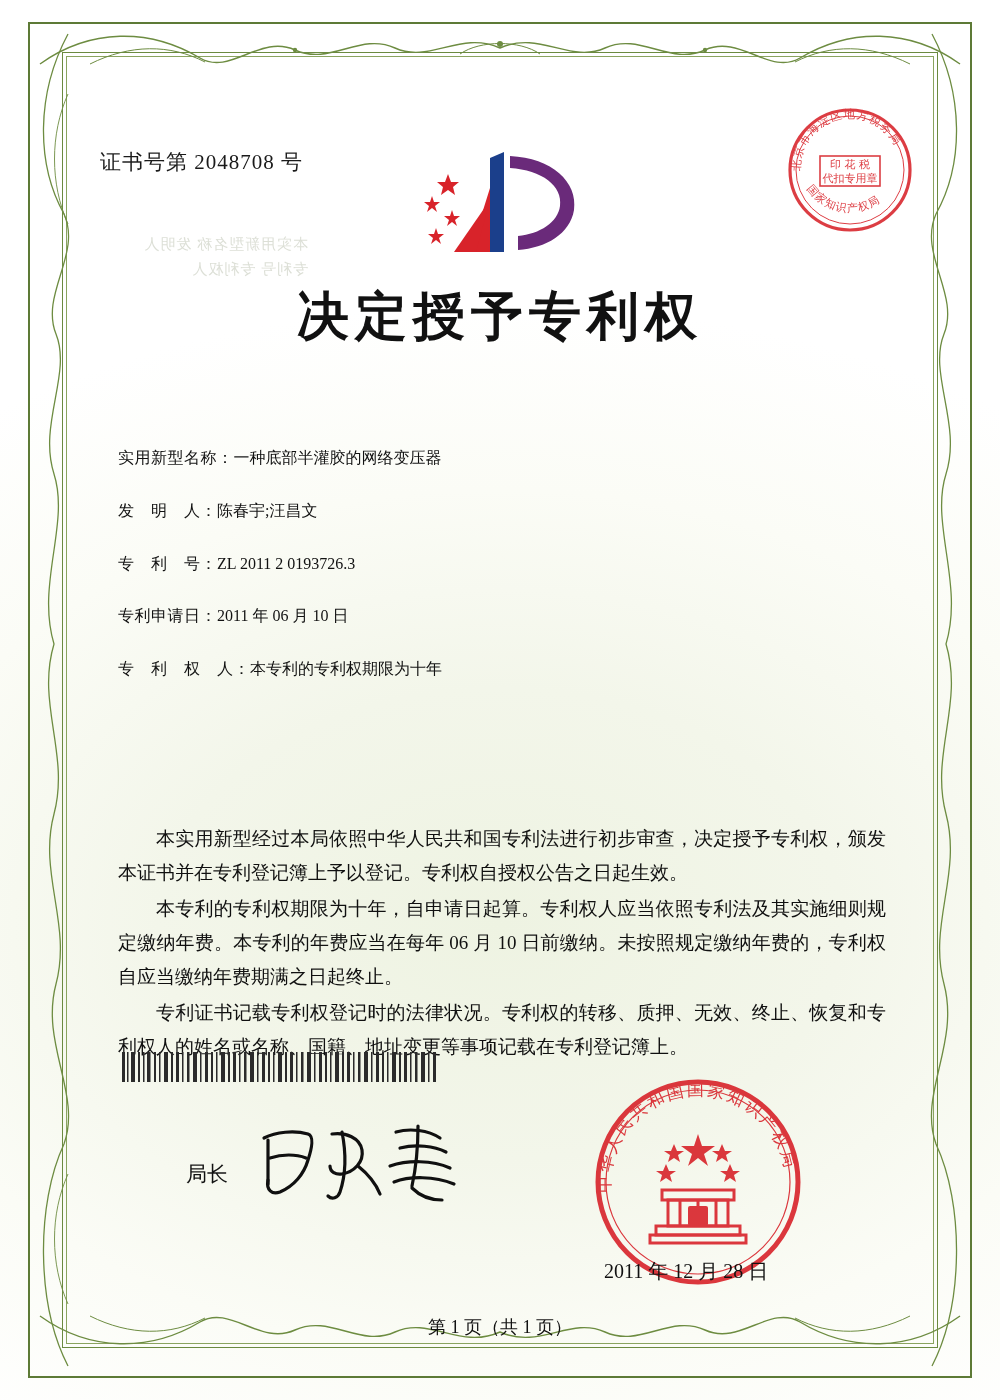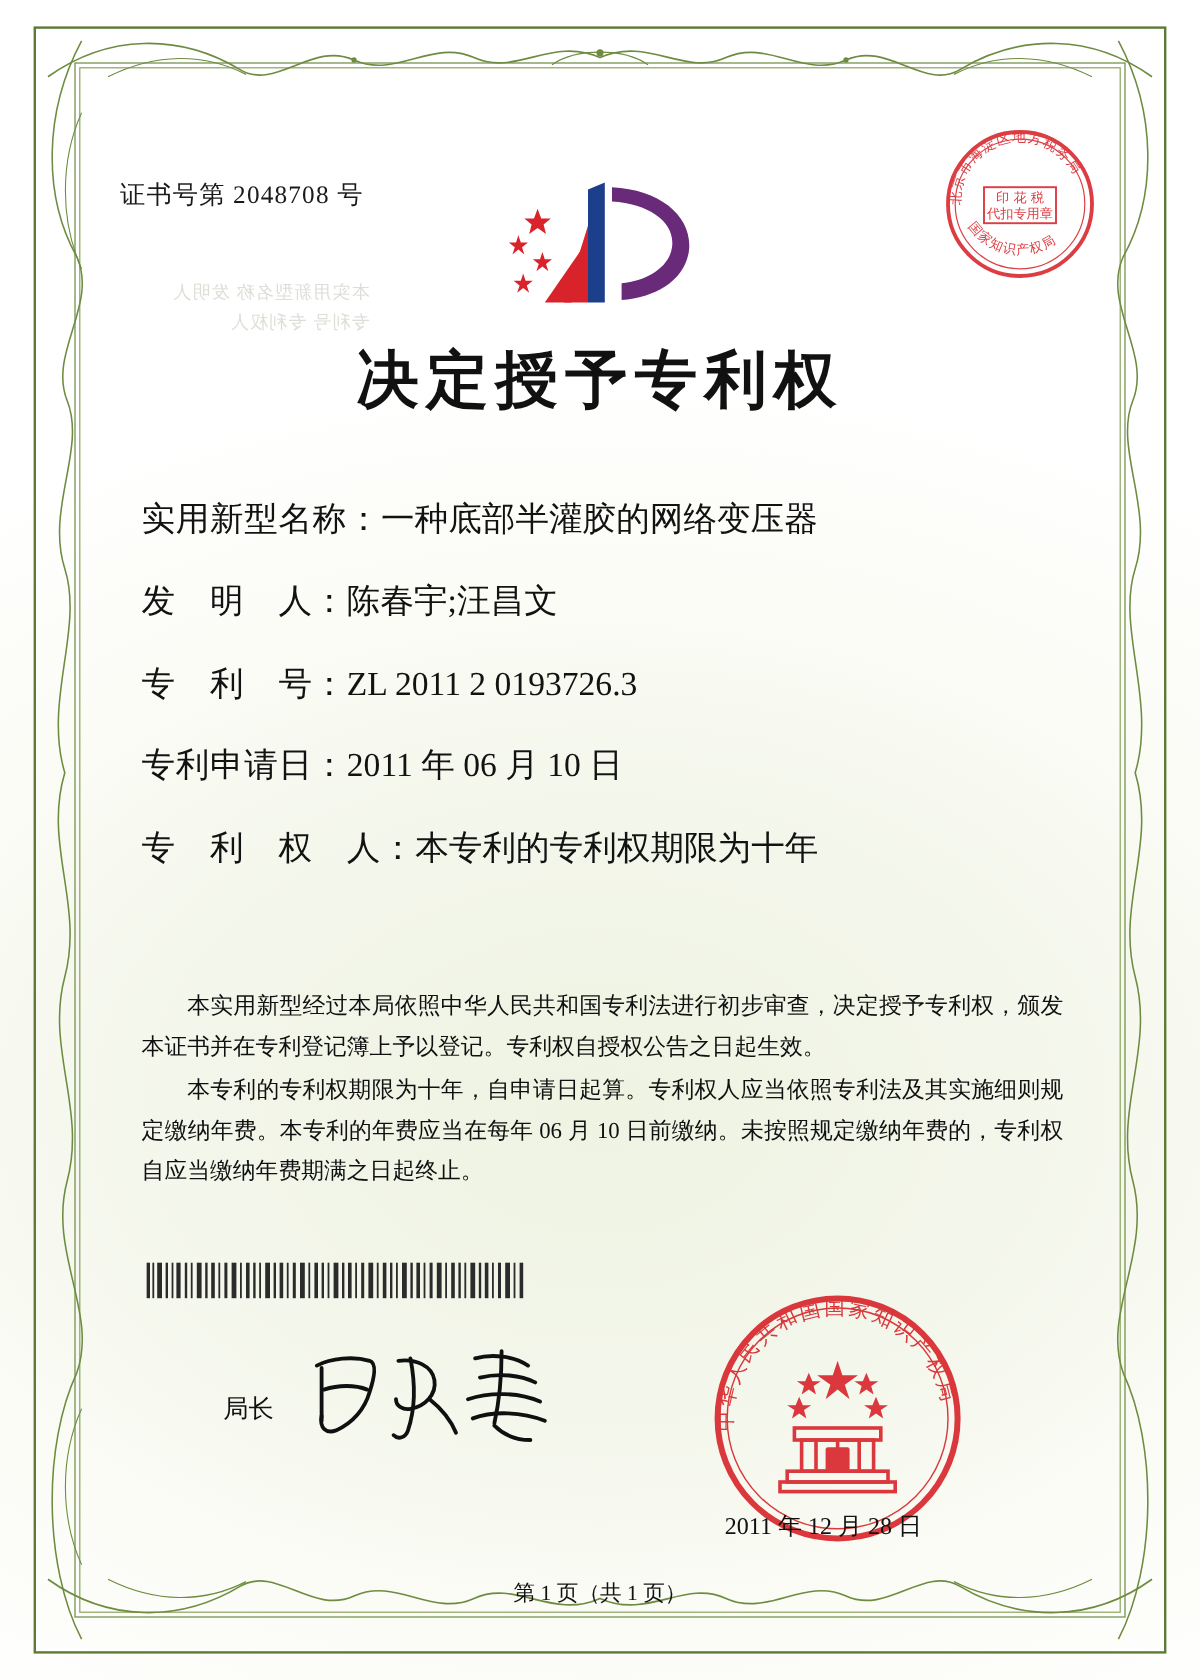--- a/index.html
+++ b/index.html
@@ -91,25 +91,26 @@
   }
 
   
   .fields {
     position: absolute;
     left: 118px;
     top: 416px;
     width: 760px;
   }
   .field-row {
-    font-size: 28px;
+    font-size: 16px;
     color: #121212;
     margin-bottom: 32px;
     line-height: 1.3;
     white-space: nowrap;
+    margin-top: 32px;
   }
   .field-label {
     display: inline-block;
     letter-spacing: 0.5px;
   }
   .field-label.spread {
     letter-spacing: 0.5px;
   }
   .field-value {
     display: inline;
@@ -289,20 +290,21 @@
       <span class="field-label">专利申请日：</span><span class="field-value">2011 年 06 月 10 日</span>
     </div>
     <div class="field-row">
       <span class="field-label spread">专　利　权　人：</span><span class="field-value">本专利的专利权期限为十年</span>
     </div>
   </div>
 
   <div class="body-text">
     <p>本实用新型经过本局依照中华人民共和国专利法进行初步审查，决定授予专利权，颁发本证书并在专利登记簿上予以登记。专利权自授权公告之日起生效。</p>
     <p>本专利的专利权期限为十年，自申请日起算。专利权人应当依照专利法及其实施细则规定缴纳年费。本专利的年费应当在每年 06 月 10 日前缴纳。未按照规定缴纳年费的，专利权自应当缴纳年费期满之日起终止。</p>
+    <p>专利证书记载专利权登记时的法律状况。专利权的转移、质押、无效、终止、恢复和专利权人的姓名或名称、国籍、地址变更等事项记载在专利登记簿上。</p>
   </div>
 
   <svg class="barcode" viewBox="0 0 320 30" preserveAspectRatio="none">
     <g fill="#2b2b2b">
       <rect x="0" y="0" width="3" height="30"></rect>
         <rect x="5" y="0" width="1.5" height="30"></rect>
       <rect x="9" y="0" width="4" height="30"></rect>
         <rect x="16" y="0" width="2" height="30"></rect>
       <rect x="21" y="0" width="1.5" height="30"></rect>
         <rect x="25" y="0" width="3.5" height="30"></rect>

